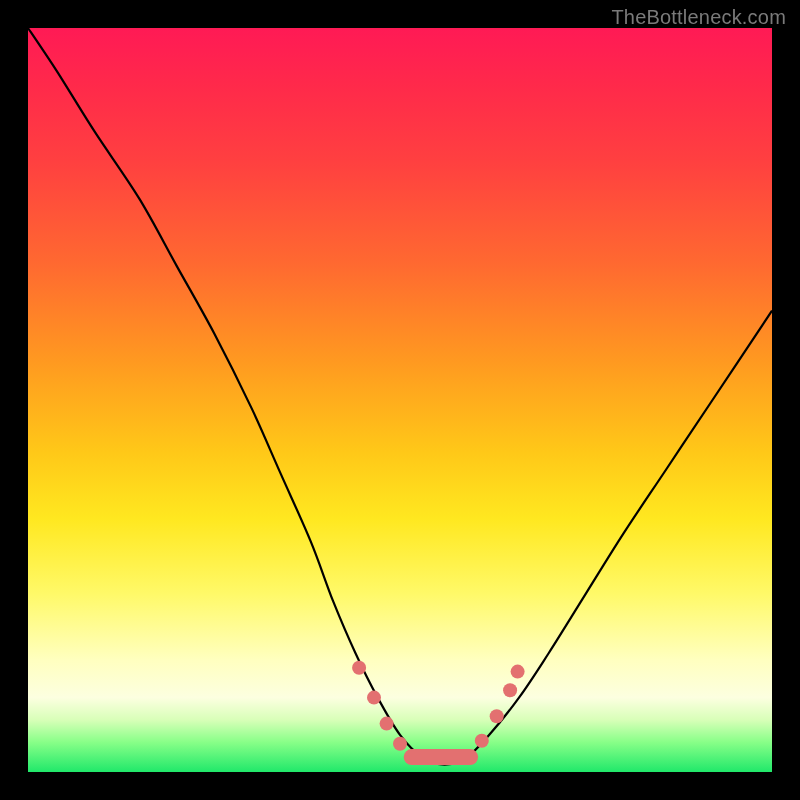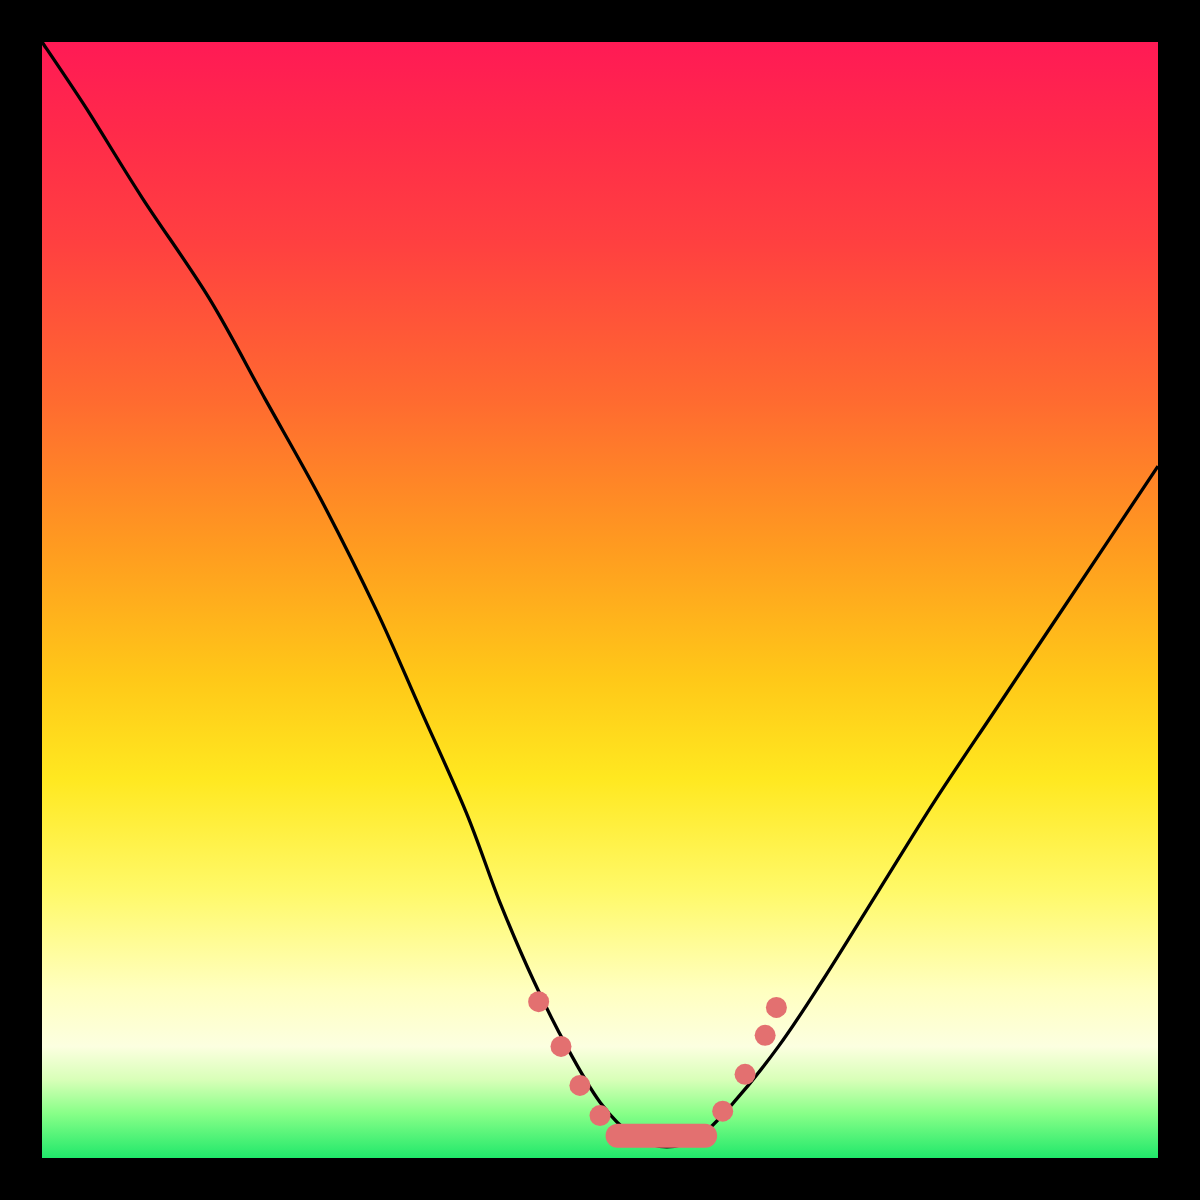--- a/index.html
+++ b/index.html
@@ -71,20 +71,21 @@
   .marker-pill {
     fill: #e37070;
     stroke: none;
   }
 </style>
 </head>
 <body>
 
 <div class="frame">
 
+  <div class="watermark">TheBottleneck.com</div>
 
   <div class="plot-area">
     <svg class="curve" viewBox="0 0 744 744">
       <path id="bottleneck-path" class="curve-path" d="M 0.0 0.0 C 5.0 7.4, 18.6 27.3, 29.8 44.6 C 40.9 62.0, 53.3 83.1, 67.0 104.2 C 80.6 125.2, 98.0 148.8, 111.6 171.1 C 125.2 193.4, 136.4 215.8, 148.8 238.1 C 161.2 260.4, 173.6 281.5, 186.0 305.0 C 198.4 328.6, 212.0 355.9, 223.2 379.4 C 234.4 403.0, 243.0 424.1, 253.0 446.4 C 262.9 468.7, 274.0 492.3, 282.7 513.4 C 291.4 534.4, 297.6 554.3, 305.0 572.9 C 312.5 591.5, 319.9 608.8, 327.4 625.0 C 334.8 641.1, 342.2 656.0, 349.7 669.6 C 357.1 683.2, 364.6 696.9, 372.0 706.8 C 379.4 716.7, 386.9 724.2, 394.3 729.1 C 401.8 734.1, 409.2 736.6, 416.6 736.6 C 424.1 736.6, 431.5 734.1, 439.0 729.1 C 446.4 724.2, 452.6 716.7, 461.3 706.8 C 470.0 696.9, 481.1 683.2, 491.0 669.6 C 501.0 656.0, 509.6 642.3, 520.8 625.0 C 532.0 607.6, 545.6 585.3, 558.0 565.4 C 570.4 545.6, 581.6 527.0, 595.2 505.9 C 608.8 484.8, 625.0 461.3, 639.8 439.0 C 654.7 416.6, 667.1 398.0, 684.5 372.0 C 701.8 346.0, 734.1 297.6, 744.0 282.7"></path>
       <g id="marker-group">
           <circle cx="331.1" cy="639.8" r="7" class="marker"></circle>
           <circle cx="346.0" cy="669.6" r="7" class="marker"></circle>
           <circle cx="358.6" cy="695.6" r="7" class="marker"></circle>
           <circle cx="372.0" cy="715.7" r="7" class="marker"></circle>
           <circle cx="453.8" cy="712.8" r="7" class="marker"></circle>

